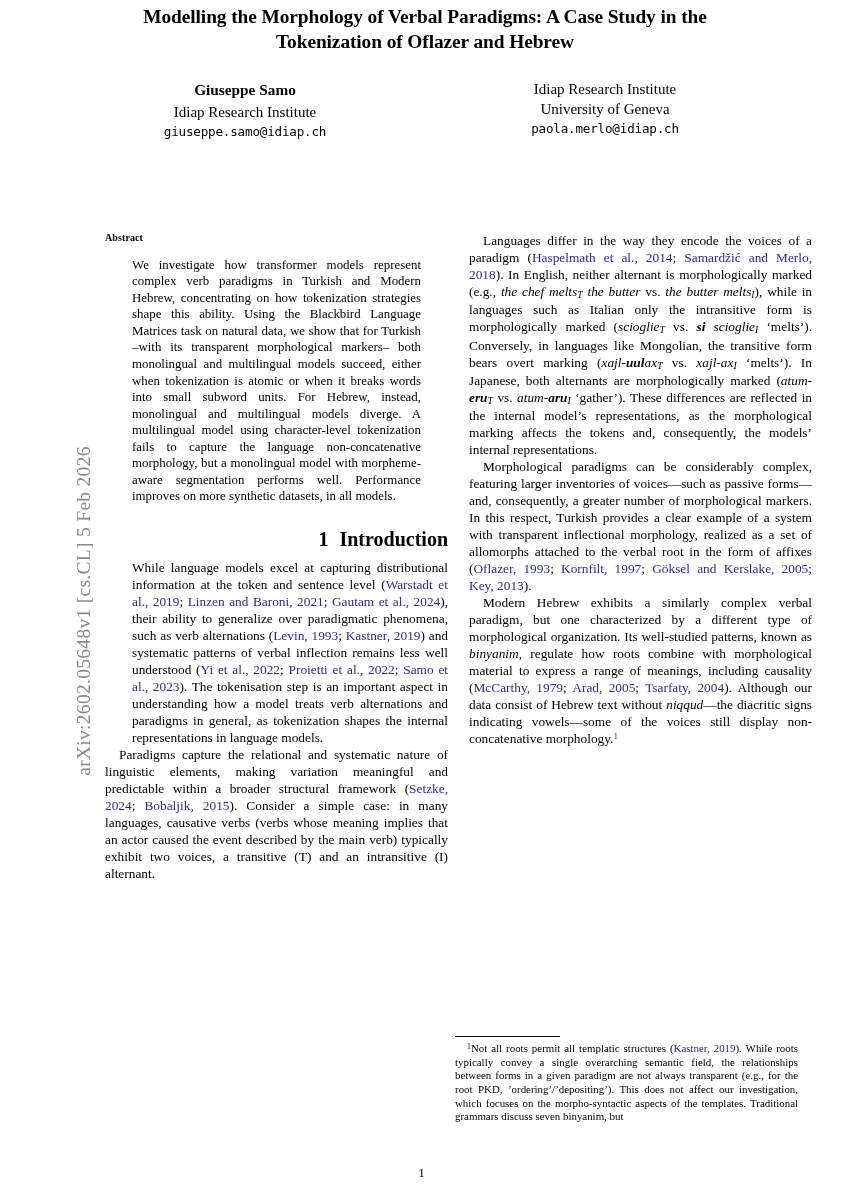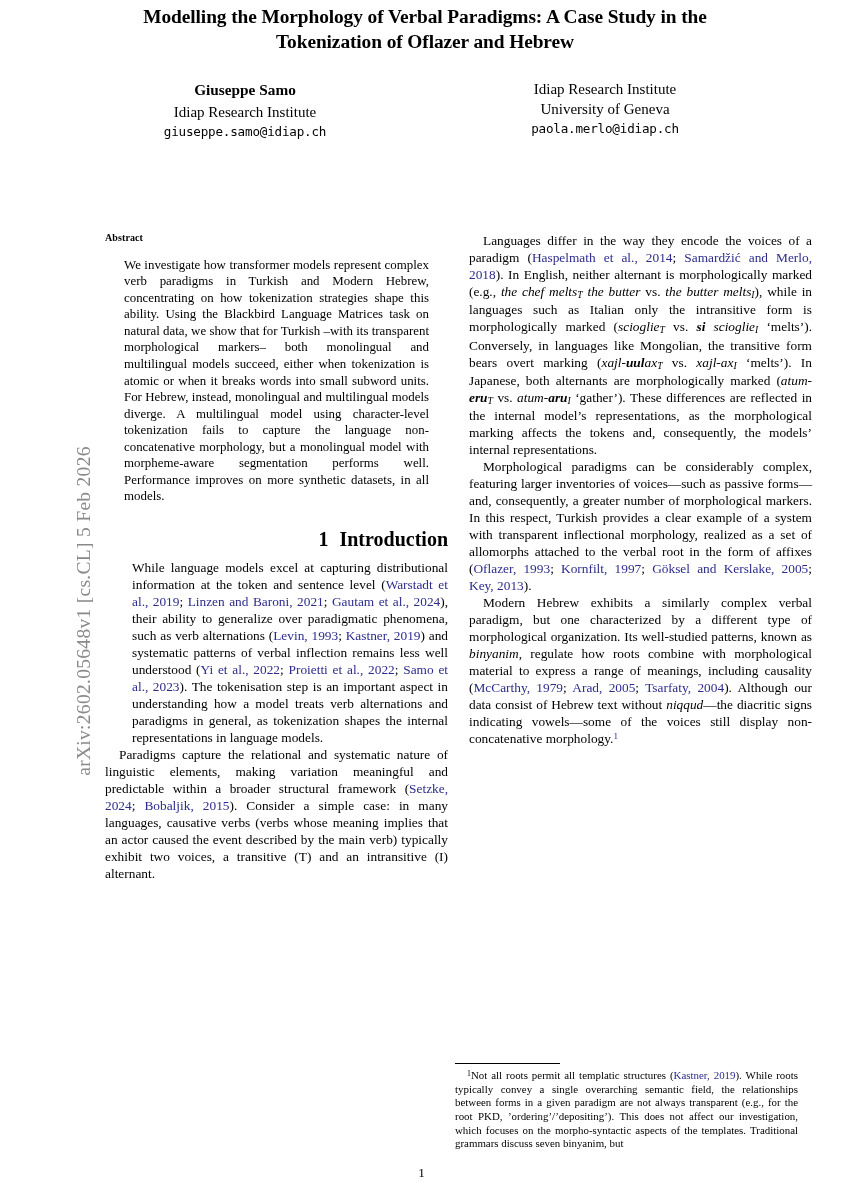--- a/index.html
+++ b/index.html
@@ -96,21 +96,21 @@
   .col-right { left: 433px; margin-left: 36px; }
 
   .abstract-head {
     text-align: left;
     font-weight: bold;
     font-size: 10px;
     margin: 0 0 12px 0;
     letter-spacing: 0.1px;
   }
   .abstract-body {
-    margin: 0;
+    margin: 8px;
     padding: 0 19px;
     font-size: 12.9px;
     line-height: 1.283;
     text-align: justify;
   }
 
   .sec-head {
     font-weight: bold;
     font-size: 20px;
     margin: 22px 0 7px 0;
@@ -129,21 +129,21 @@
   i.it { font-style: italic; }
   b.bi { font-style: italic; font-weight: bold; }
   sub.sb { font-size: 0.72em; font-style: italic; vertical-align: -0.22em; }
   sup.fn { font-size: 0.68em; vertical-align: 0.42em; color: #2c2c8c; }
   sup.fnm { font-size: 0.72em; vertical-align: 0.42em; }
 
   
   .footnote-wrap {
     position: absolute;
     left: 455px;
-    top: 1063px;
+    top: 1036px;
     width: 343px;
   }
   .footnote-rule {
     width: 105px;
     height: 0;
     border-top: 0.8px solid #000;
     margin: 0 0 5px 0;
   }
   .footnote-text {
     font-size: 10.9px;

